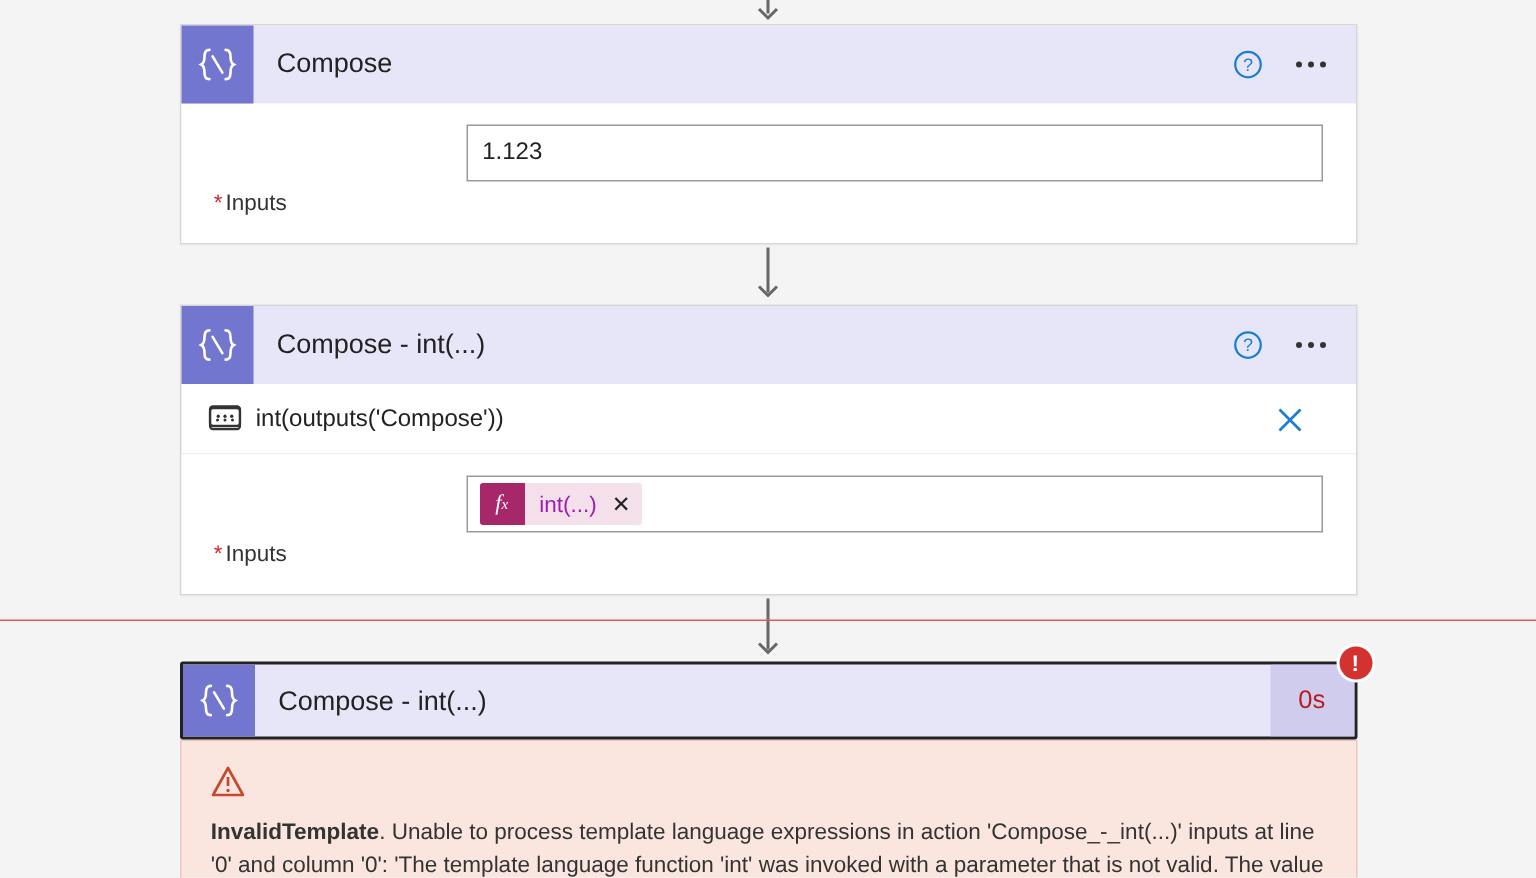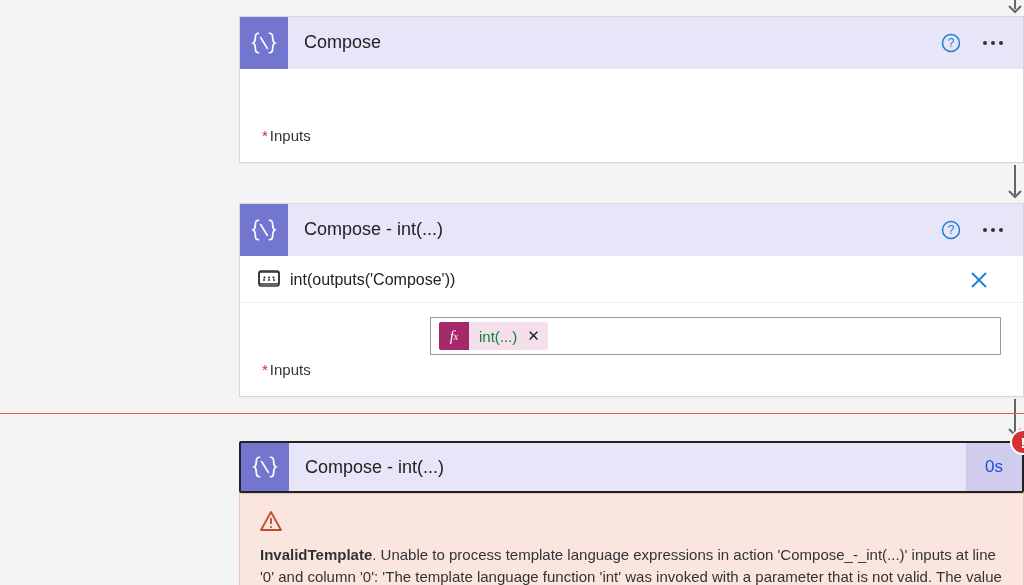--- a/index.html
+++ b/index.html
@@ -9,21 +9,21 @@
     width: 1024px;
     height: 585px;
     overflow: hidden;
     position: relative;
   }
   .canvas {
     width: 100%;
     height: 100%;
     display: flex;
     flex-direction: column;
-    align-items: flex-end;
+    align-items: center;
     padding-top: 0;
   }
   .arrow-stub {
     width: 18px;
     height: 16px;
     display: flex;
     align-items: flex-end;
     justify-content: center;
   }
   .arrow {
@@ -147,21 +147,21 @@
     font-style: italic;
     font-family: "Times New Roman", serif;
     font-size: 15px;
     width: 30px;
     height: 100%;
     display:flex; align-items:center; justify-content:center;
   }
   .token-chip .tx {
     padding: 0 8px 0 10px;
     font-size: 15px;
-    color: #15803d;
+    color: #a21caf;
   }
   .token-chip .rm {
     padding: 0 8px 0 2px;
     font-size: 15px;
     color: #222;
     cursor: pointer;
   }
   .divider-line {
     position: absolute;
     left: 0; right: 0;
@@ -193,21 +193,21 @@
     padding-left: 16px;
     font-size: 18px;
     color: #222;
     display:flex; align-items:center;
   }
   .run-header .dur {
     width: 56px;
     background: #cfccee;
     display:flex; align-items:center; justify-content:center;
     font-size: 17px;
-    color: #1d4ed8;
+    color: #b91c1c;
   }
   .err-badge {
     position: absolute;
     top: -10px;
     right: -10px;
     width: 22px; height: 22px;
     background: #d43131;
     border-radius: 50%;
     color: #fff;
     display:flex; align-items:center; justify-content:center;
@@ -265,20 +265,23 @@
       </div>
       <div class="more-btn">
         <span class="dot"></span>
           <span class="dot"></span>
           <span class="dot"></span>
       </div>
     </div>
     <div class="card-body">
       <div class="field-row">
         <div class="field-label"><span class="asterisk">*</span><span>Inputs</span></div>
+        <div class="field-input">
+            <span>1.123</span>
+          </div>
       </div>
     </div>
   </div>
 
   <div class="arrow">
     <svg width="18" height="40">
         <line x1="9" y1="2" x2="9" y2="32" stroke="#666" stroke-width="2"></line>
         <polyline points="3,28 9,34 15,28" fill="none" stroke="#666" stroke-width="2"></polyline>
       </svg>
   </div>

